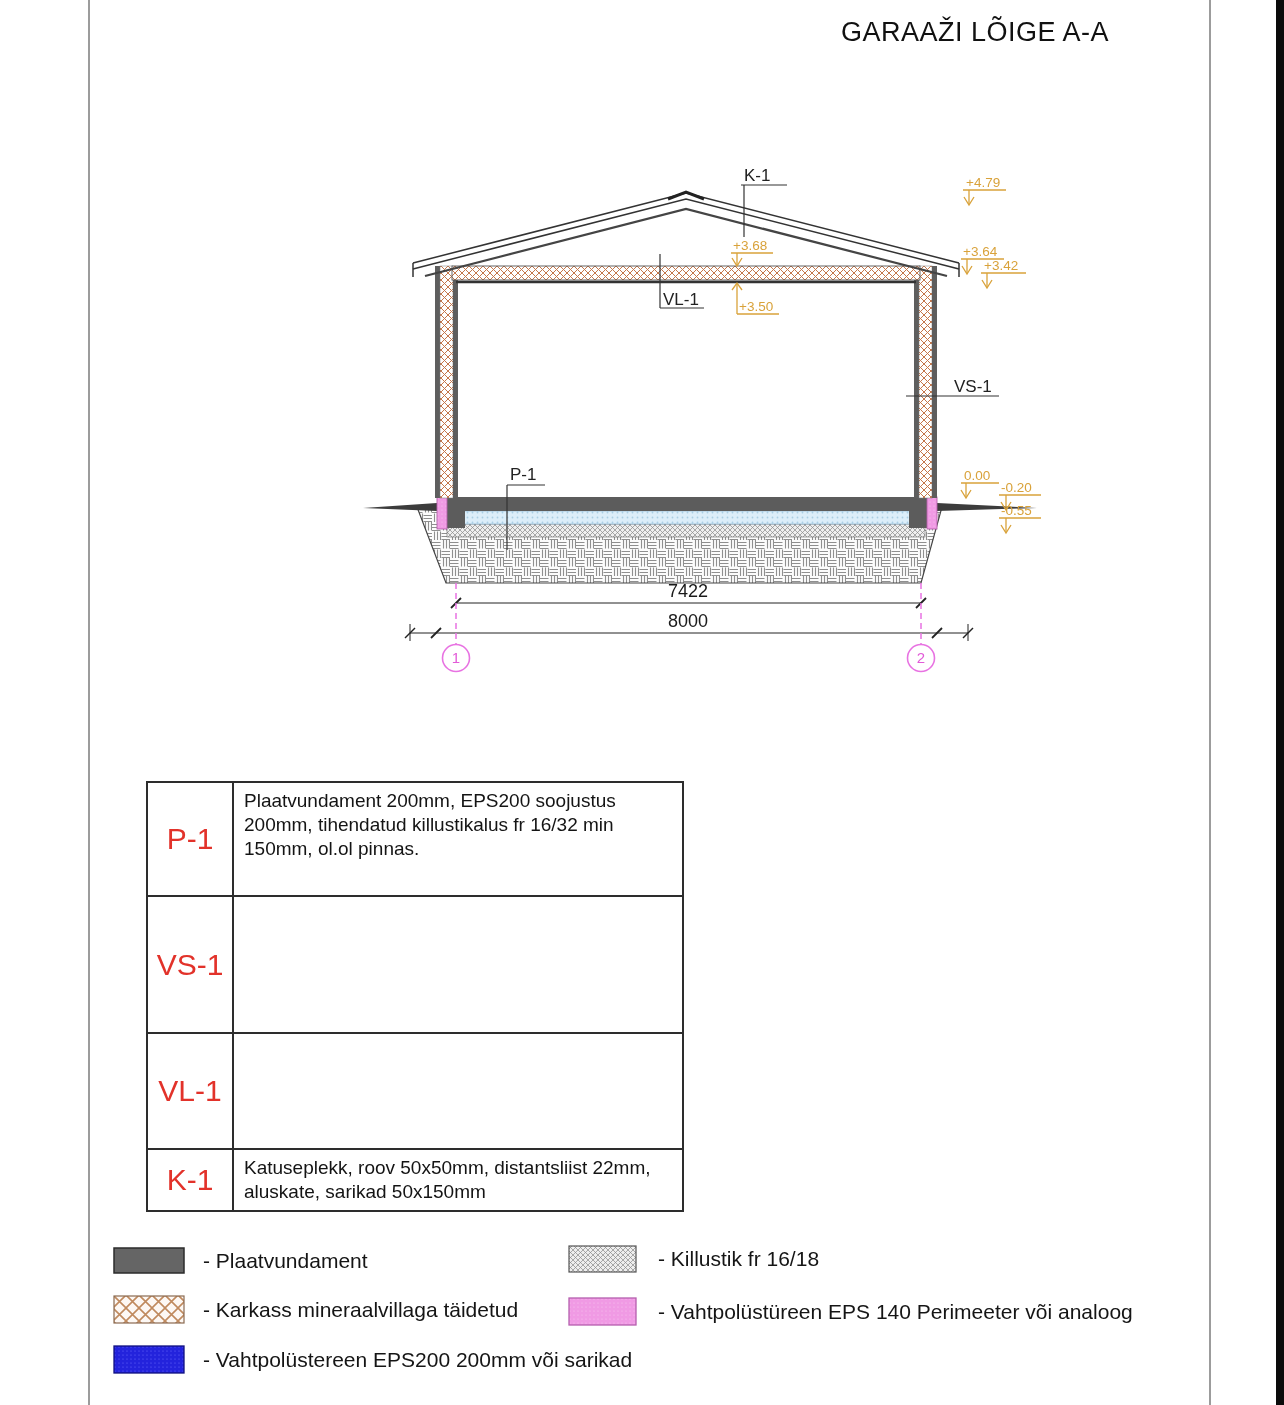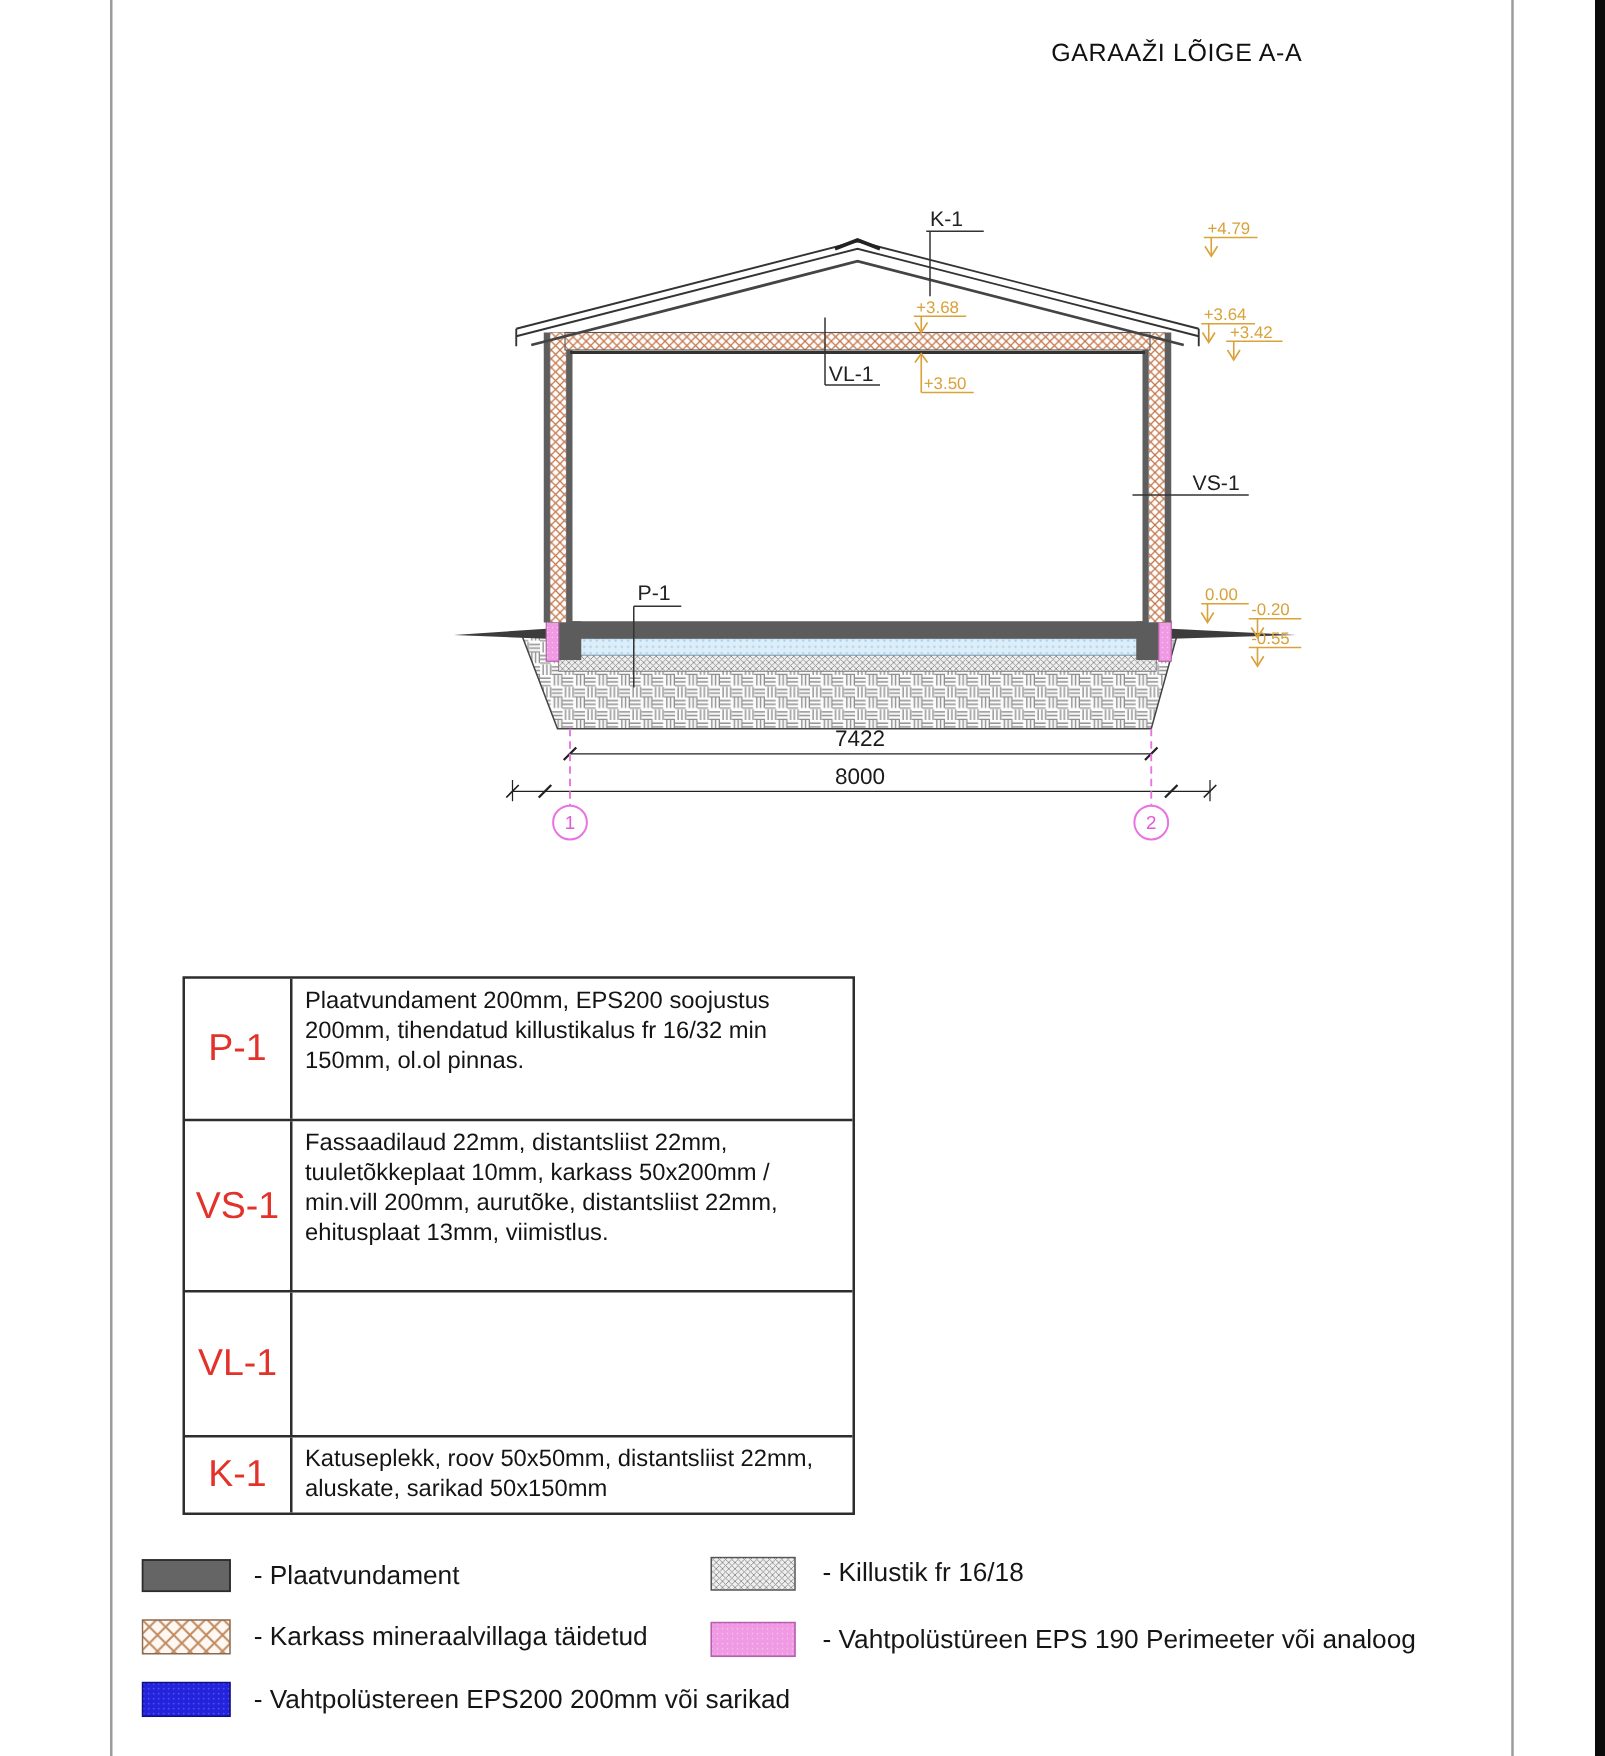--- a/index.html
+++ b/index.html
@@ -2,21 +2,21 @@
 <html><head>
 <meta charset="utf-8">
 <style>
   html,body { margin:0; padding:0; background:#fff; }
   .page { position:relative; width:1284px; height:1405px; background:#ffffff;
           font-family:"Liberation Sans", sans-serif; overflow:hidden; }
   .vline { position:absolute; top:0; height:1405px; }
   .frame-left  { left:88px;  width:2px; background:#9c9c9c; }
   .frame-right { left:1209px; width:2px; background:#9c9c9c; }
   .edge-black  { position:absolute; top:0; left:1276px; width:8px; height:1405px; background:#0b0b0b; }
-  .title { position:absolute; left:841px; top:32px; margin:0; font-size:20px; font-weight:400;
+  .title { position:absolute; left:841px; top:17px; margin:0; font-size:27px; font-weight:400;
            letter-spacing:0.5px; color:#111; white-space:nowrap; }
   svg.section { position:absolute; left:0; top:0; }
 
   
   .lbl  { font-family:"Liberation Sans",sans-serif; font-size:17px; fill:#222; }
   .elev { font-family:"Liberation Sans",sans-serif; font-size:13.5px; fill:#d9a23a; }
   .dim  { font-family:"Liberation Sans",sans-serif; font-size:18px; fill:#1a1a1a; text-anchor:middle; }
   .gridnum { font-family:"Liberation Sans",sans-serif; font-size:15px; fill:#e25ad8; text-anchor:middle; }
 
   
@@ -213,21 +213,20 @@
     </g>
   </svg>
 
   <div class="spec-table">
     <div class="spec-row h-p1">
       <div class="spec-code">P-1</div>
       <div class="spec-desc">Plaatvundament 200mm, EPS200 soojustus 200mm, tihendatud killustikalus fr 16/32 min 150mm, ol.ol pinnas.</div>
     </div>
     <div class="spec-row h-vs1">
       <div class="spec-code">VS-1</div>
-      <div class="spec-desc">Fassaadilaud 22mm, distantsliist 22mm, tuuletõkkeplaat 10mm, karkass 50x200mm / min.vill 200mm, aurutõke, distantsliist 22mm, ehitusplaat 13mm, viimistlus.</div>
     </div>
     <div class="spec-row h-vl1">
       <div class="spec-code">VL-1</div>
     </div>
     <div class="spec-row h-k1">
       <div class="spec-code">K-1</div>
       <div class="spec-desc">Katuseplekk, roov 50x50mm, distantsliist 22mm, aluskate, sarikad 50x150mm</div>
     </div>
   </div>
 
@@ -243,21 +242,21 @@
     <div class="legend-label" style="left:658px;top:1245px;line-height:28px">- Killustik fr 16/18</div>
 
     <svg class="legend-swatch" style="left:113px;top:1295px" width="72" height="29">
       <rect x="1" y="1" width="70" height="27" fill="url(#hatchBig)" stroke="#8a6a50" stroke-width="1.2"></rect>
     </svg>
     <div class="legend-label" style="left:203px;top:1295px;line-height:29px">- Karkass mineraalvillaga täidetud</div>
 
     <svg class="legend-swatch" style="left:568px;top:1297px" width="69" height="29">
       <rect x="1" y="1" width="67" height="27" fill="url(#pinkdots)" stroke="#b55fae" stroke-width="1.3"></rect>
     </svg>
-    <div class="legend-label" style="left:658px;top:1297px;line-height:29px">- Vahtpolüstüreen EPS 190 Perimeeter või analoog</div>
+    <div class="legend-label" style="left:658px;top:1297px;line-height:29px">- Vahtpolüstüreen EPS 140 Perimeeter või analoog</div>
 
     <svg class="legend-swatch" style="left:113px;top:1345px" width="72" height="29">
       <rect x="1" y="1" width="70" height="27" fill="url(#bluedots)" stroke="#101080" stroke-width="1.3"></rect>
     </svg>
     <div class="legend-label" style="left:203px;top:1345px;line-height:29px">- Vahtpolüstereen EPS200 200mm või sarikad</div>
   </div>
 
 </div>
 
 </body></html>

